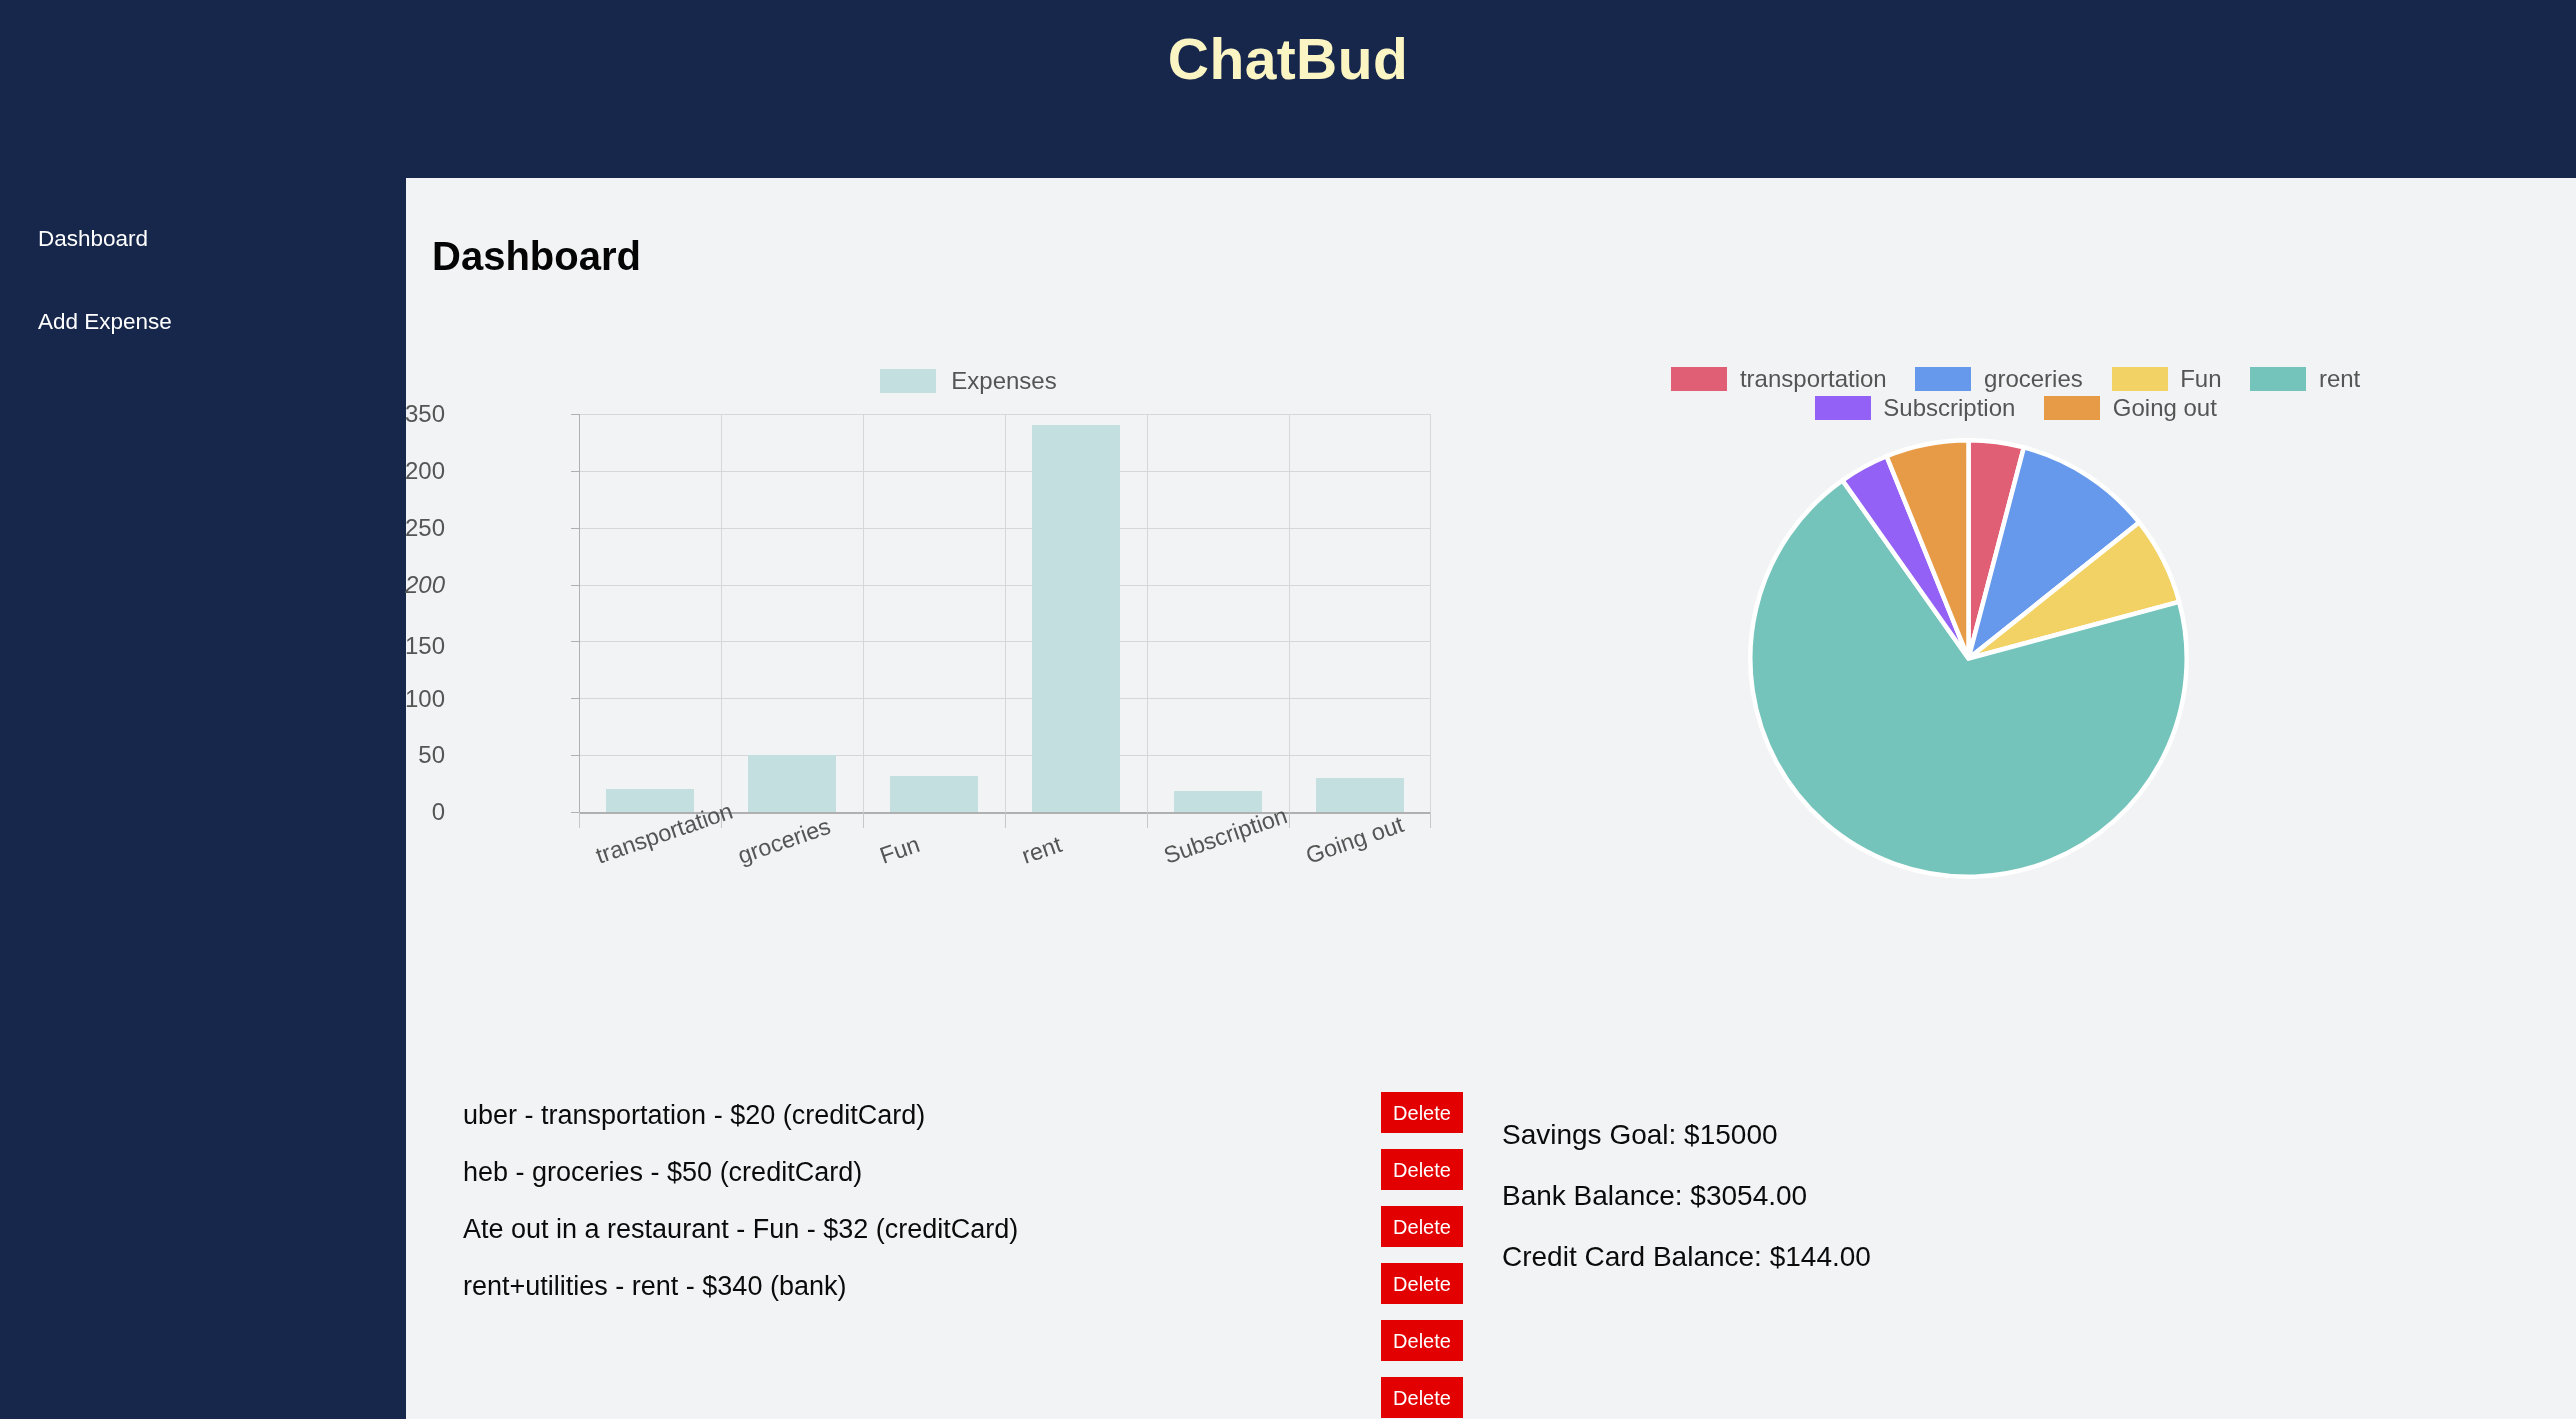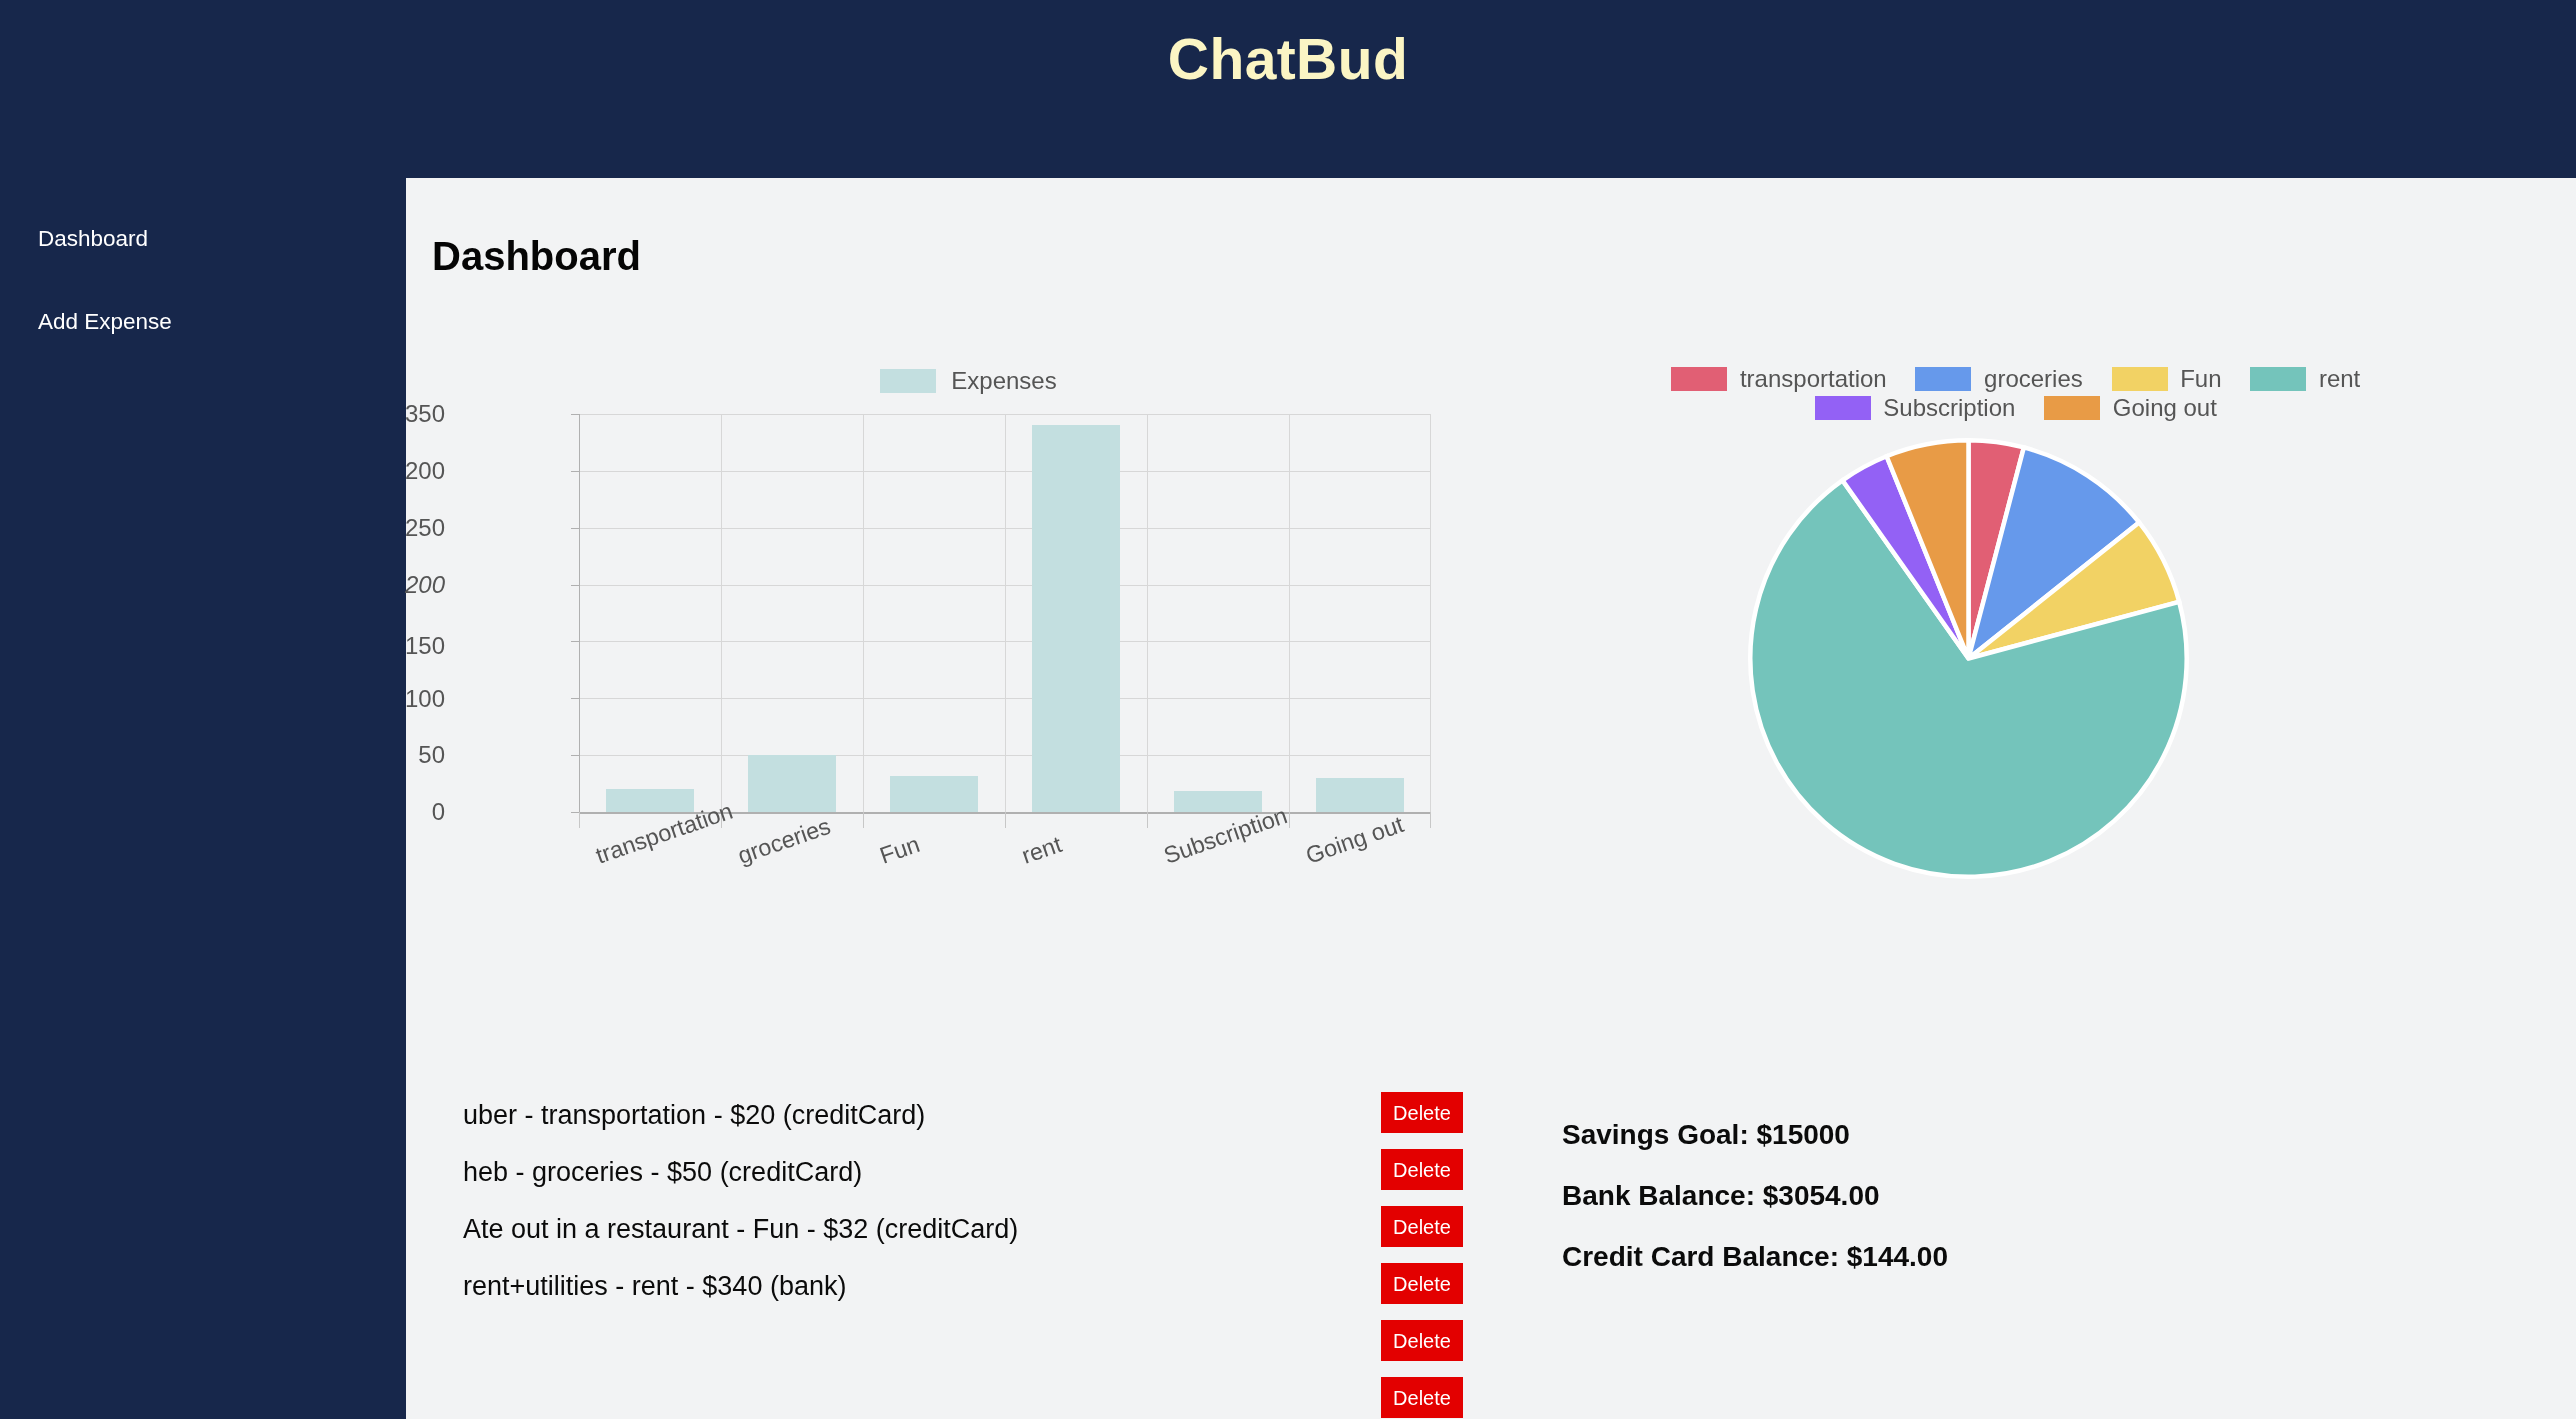--- a/index.html
+++ b/index.html
@@ -230,24 +230,23 @@
     cursor: pointer;
     display: flex;
     align-items: center;
     justify-content: center;
     line-height: 1;
   }
 
   
   .summary {
     position: absolute;
-    left: 1156px;
+    left: 1096px;
     top: 943px;
     width: 808px;
-    font-weight: bold;
   }
   .summary-item {
     font-size: 28px;
     color: #0b0b0b;
     line-height: 1;
     margin-bottom: 33px;
     white-space: nowrap;
   }
 </style>
 </head>

